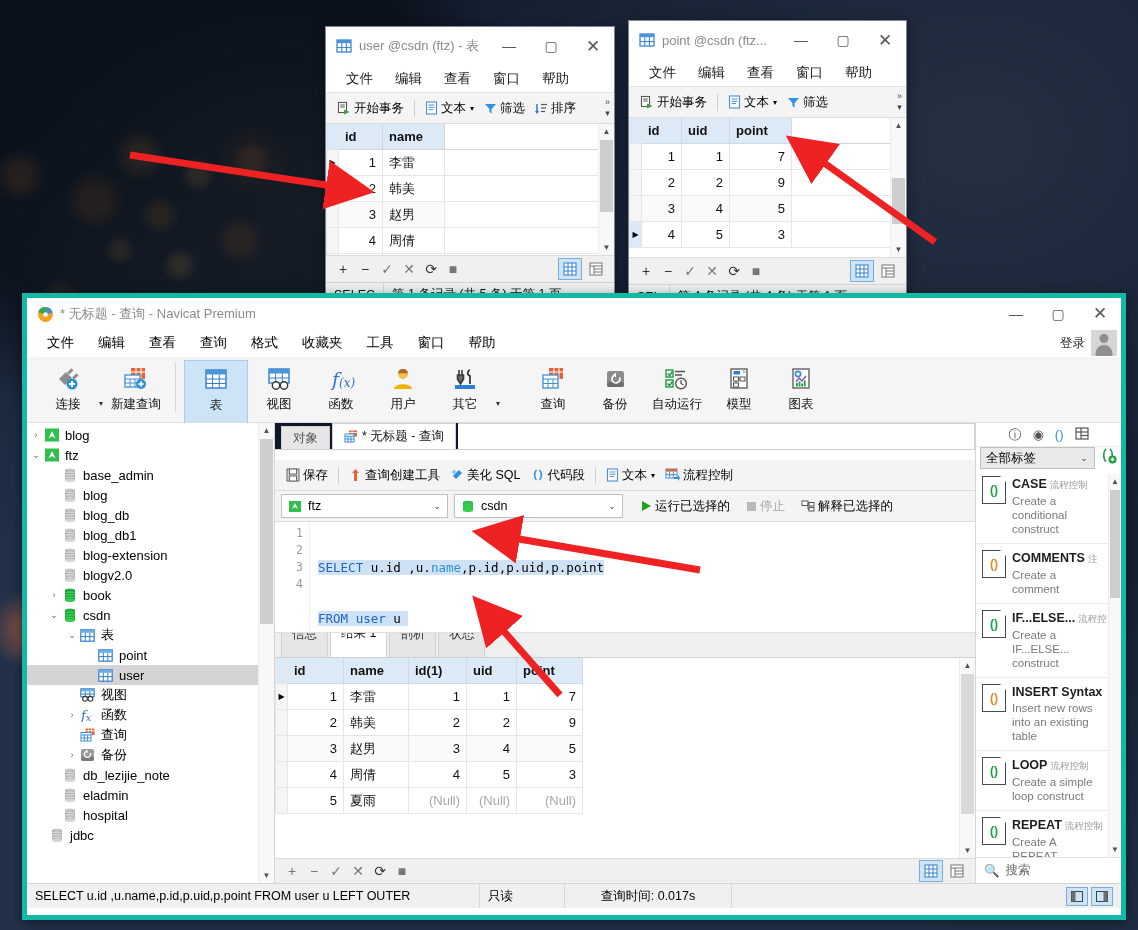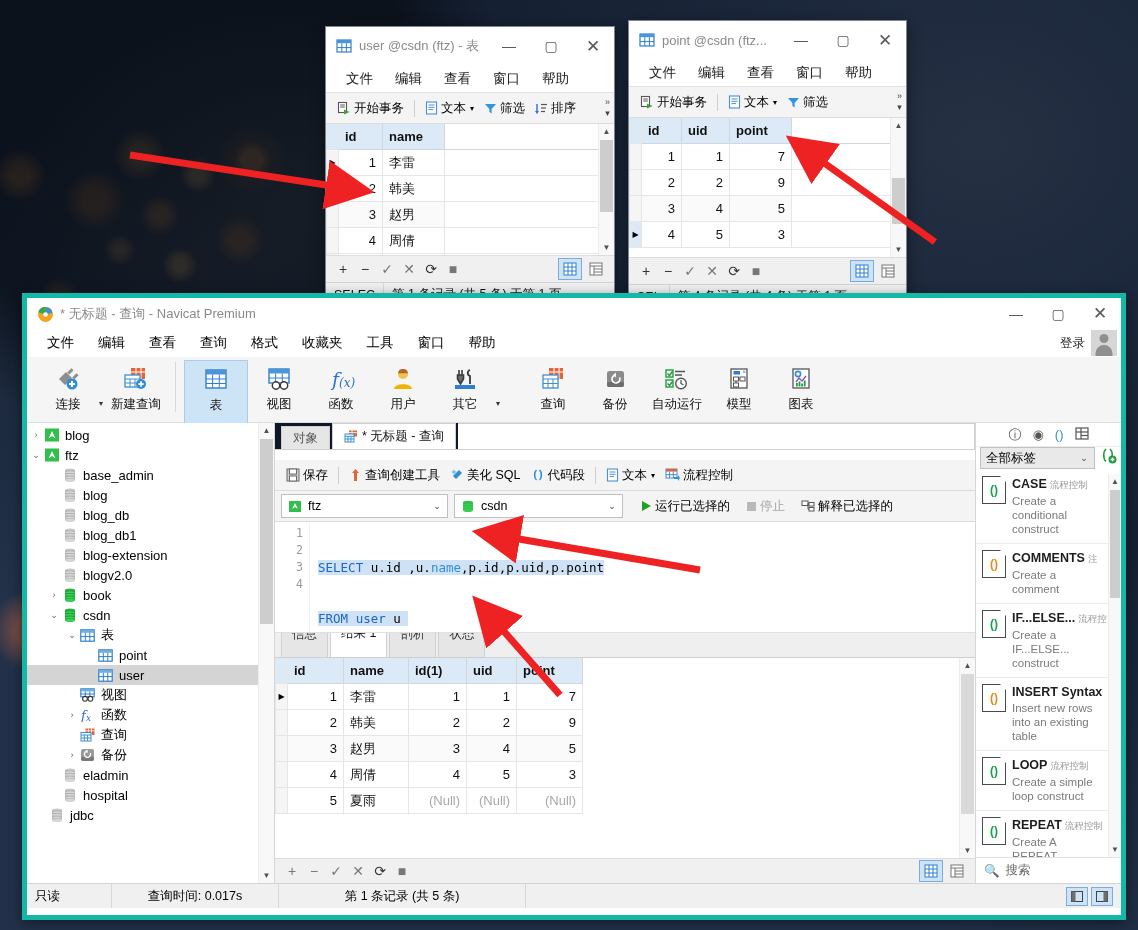--- a/index.html
+++ b/index.html
@@ -924,20 +924,37 @@
             <span class="tarrow">›</span>
             <span class="ticon">
               <svg width="15" height="14" viewBox="0 0 15 14">
                 <rect x="1" y="1" width="13" height="12" rx="2" fill="#9a9a9a"></rect>
                 <rect x="1" y="8.5" width="13" height="4.5" rx="2" fill="#7a7a7a"></rect>
                 <path d="M7.5 3.2 a3.1 3.1 0 1 0 2.8 1.8" stroke="#fff" stroke-width="1.3" fill="none"></path>
                 <path d="M7.5 1.6 l0 3.6 l-2.2 -1.8 z" fill="#fff"></path>
               </svg>
             </span>
             <span>备份</span>
+          </div>
+          <div class="tnode" style="padding-left: 20px;">
+            <span class="tarrow"></span>
+            <span class="ticon">
+              <svg width="14" height="15" viewBox="0 0 14 15">
+                <ellipse cx="7" cy="2.4" rx="5" ry="1.8" fill="#c9c9c9"></ellipse>
+                <rect x="2" y="2.4" width="10" height="2.6" fill="#b2b2b2"></rect>
+                <ellipse cx="7" cy="5" rx="5" ry="1.8" fill="#d6d6d6"></ellipse>
+                <rect x="2" y="5" width="10" height="2.6" fill="#b2b2b2"></rect>
+                <ellipse cx="7" cy="7.6" rx="5" ry="1.8" fill="#d6d6d6"></ellipse>
+                <rect x="2" y="7.6" width="10" height="2.6" fill="#b2b2b2"></rect>
+                <ellipse cx="7" cy="10.2" rx="5" ry="1.8" fill="#d6d6d6"></ellipse>
+                <rect x="2" y="10.2" width="10" height="2" fill="#b2b2b2"></rect>
+                <ellipse cx="7" cy="12.3" rx="5" ry="1.8" fill="#d6d6d6"></ellipse>
+              </svg>
+            </span>
+            <span>db_lezijie_note</span>
           </div>
           <div class="tnode" style="padding-left: 20px;">
             <span class="tarrow"></span>
             <span class="ticon">
               <svg width="14" height="15" viewBox="0 0 14 15">
                 <ellipse cx="7" cy="2.4" rx="5" ry="1.8" fill="#c9c9c9"></ellipse>
                 <rect x="2" y="2.4" width="10" height="2.6" fill="#b2b2b2"></rect>
                 <ellipse cx="7" cy="5" rx="5" ry="1.8" fill="#d6d6d6"></ellipse>
                 <rect x="2" y="5" width="10" height="2.6" fill="#b2b2b2"></rect>
                 <ellipse cx="7" cy="7.6" rx="5" ry="1.8" fill="#d6d6d6"></ellipse>
@@ -1313,23 +1330,23 @@
           </div>
       </div>
       <div class="snip-search">
         <span>🔍</span>
         <span style="color:#666;">搜索</span>
       </div>
     </div>
   </div>
 
   <div class="mainstatus">
+    <span class="sb-cell" style="width:436px;overflow:hidden;">SELECT u.id ,u.name,p.id,p.uid,p.point FROM user u  LEFT OUTER</span>
     <span class="sb-cell" style="width:68px;">只读</span>
     <span class="sb-cell" style="width:150px;justify-content:center;">查询时间: 0.017s</span>
-    <span class="sb-cell" style="width:230px;justify-content:center;">第 1 条记录 (共 5 条)</span>
     <span class="sb-cell" style="border-right:none;margin-left:auto;gap:3px;">
       <span style="width:20px;height:17px;border:1px solid #7aaddd;background:#cde4f7;display:inline-flex;align-items:center;justify-content:center;">
           <svg width="12" height="11" viewBox="0 0 12 11">
             <rect x="0.5" y="0.5" width="11" height="10" fill="none" stroke="#444"></rect>
             <rect x="0.5" y="0.5" width="4" height="10" fill="#6d6d6d"></rect>
           </svg>
         </span>
       <span style="width:20px;height:17px;border:1px solid #7aaddd;background:#cde4f7;display:inline-flex;align-items:center;justify-content:center;">
           <svg width="12" height="11" viewBox="0 0 12 11">
             <rect x="0.5" y="0.5" width="11" height="10" fill="none" stroke="#444"></rect>

